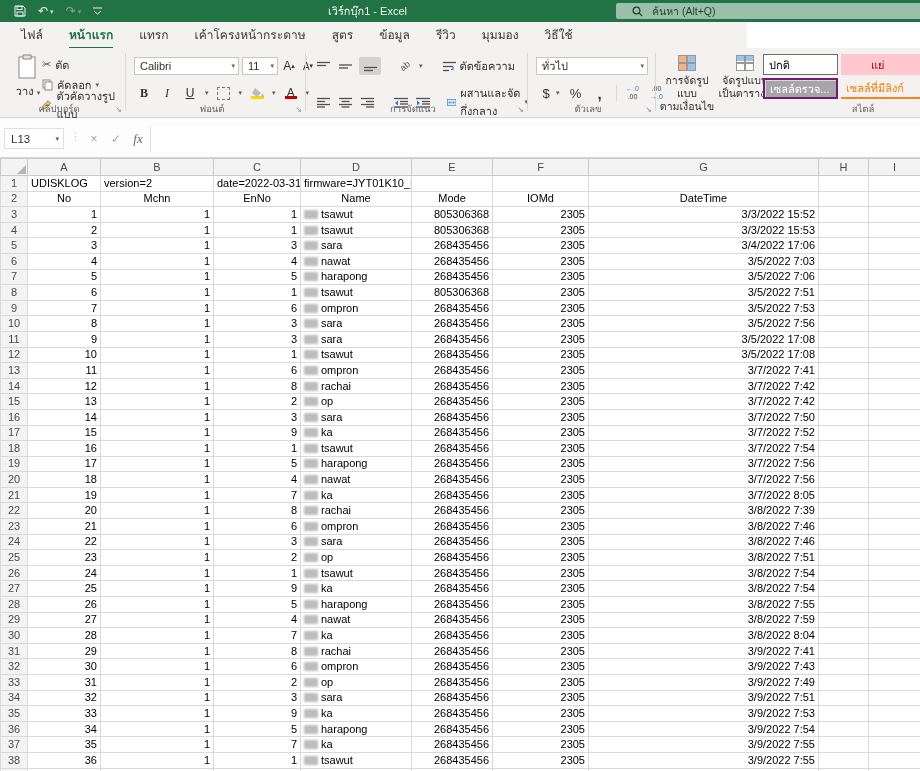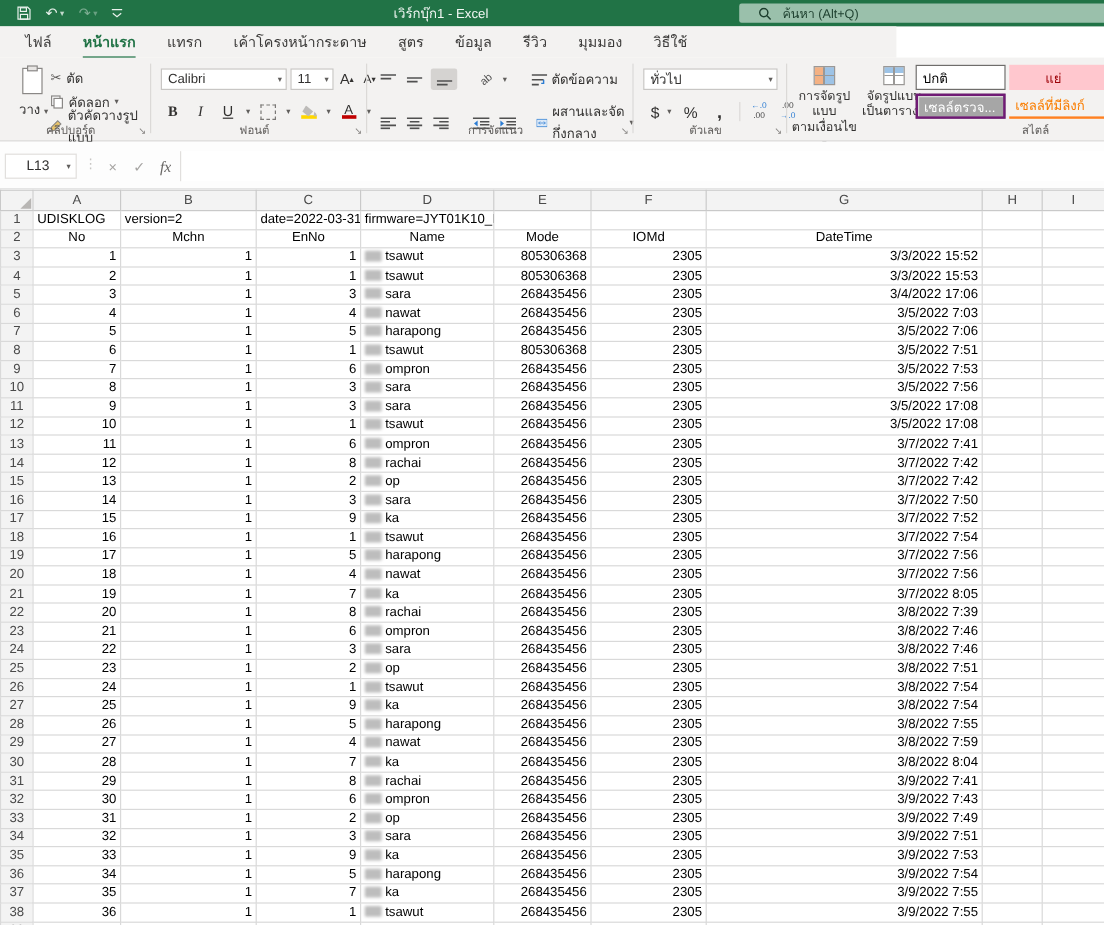--- a/index.html
+++ b/index.html
@@ -52,21 +52,21 @@
      background:linear-gradient(#0000 45%,#9a9896 45%,#9a9896 55%,#0000 55%),
                 linear-gradient(90deg,#0000 45%,#9a9896 45%,#9a9896 55%,#0000 55%);}
   .gallery{position:absolute;left:107px;top:6px;width:157px;display:grid;grid-template-columns:75px 79px;grid-auto-rows:21px;gap:3px;}
   .gcell{font-size:11px;display:flex;align-items:center;padding:0 5px;box-sizing:border-box;white-space:nowrap;overflow:hidden;}
   .g-normal{background:#fff;border:1px solid #6f6d6b;color:#000;}
   .g-bad{background:#ffc7ce;color:#9c0006;padding-left:30px;}
   .g-check{background:#a6a6a6;color:#fff;border:2px solid #701a75;box-shadow:inset 1px 1px 0 #d9d9d9;}
   .g-linked{color:#fa7d00;border-bottom:2px solid #ff8021;background:transparent;}
   
   .fbar{position:absolute;top:118px;left:0;width:920px;height:40px;background:#fdfdfd;border-bottom:1px solid #d6d6d6;box-sizing:border-box;}
-  .namebox{position:absolute;left:4px;top:10px;width:60px;height:21px;border:1px solid #e1dfdd;background:#fff;display:flex;align-items:center;box-sizing:border-box;padding-left:11px;}
+  .namebox{position:absolute;left:4px;top:10px;width:60px;height:21px;border:1px solid #e1dfdd;background:#fff;display:flex;align-items:center;box-sizing:border-box;}
   .namebox .v{flex:1;padding-left:6px;font-size:11.5px;color:#323130;}
   .namebox .dda{padding-right:4px;}
   .fdots{position:absolute;left:70px;top:12px;color:#c8c6c4;font-size:11px;letter-spacing:0;}
   .fbtn{position:absolute;top:10px;height:21px;width:20px;display:flex;align-items:center;justify-content:center;color:#a6a4a2;font-size:12px;}
   .fx{font-family:"Liberation Serif",serif;font-style:italic;color:#696765;font-size:13px;}
   .finput{position:absolute;left:150px;top:8px;right:0;height:25px;background:#fff;border-left:1px solid #e1dfdd;}
   
   .gridwrap{position:absolute;top:158px;left:0;width:920px;height:613px;overflow:hidden;background:#fff;}
   table.sheet{border-collapse:collapse;table-layout:fixed;width:920px;}
   table.sheet th,table.sheet td{border:1px solid #d9d9d9;padding:0 3px;font-size:11px;line-height:1;

